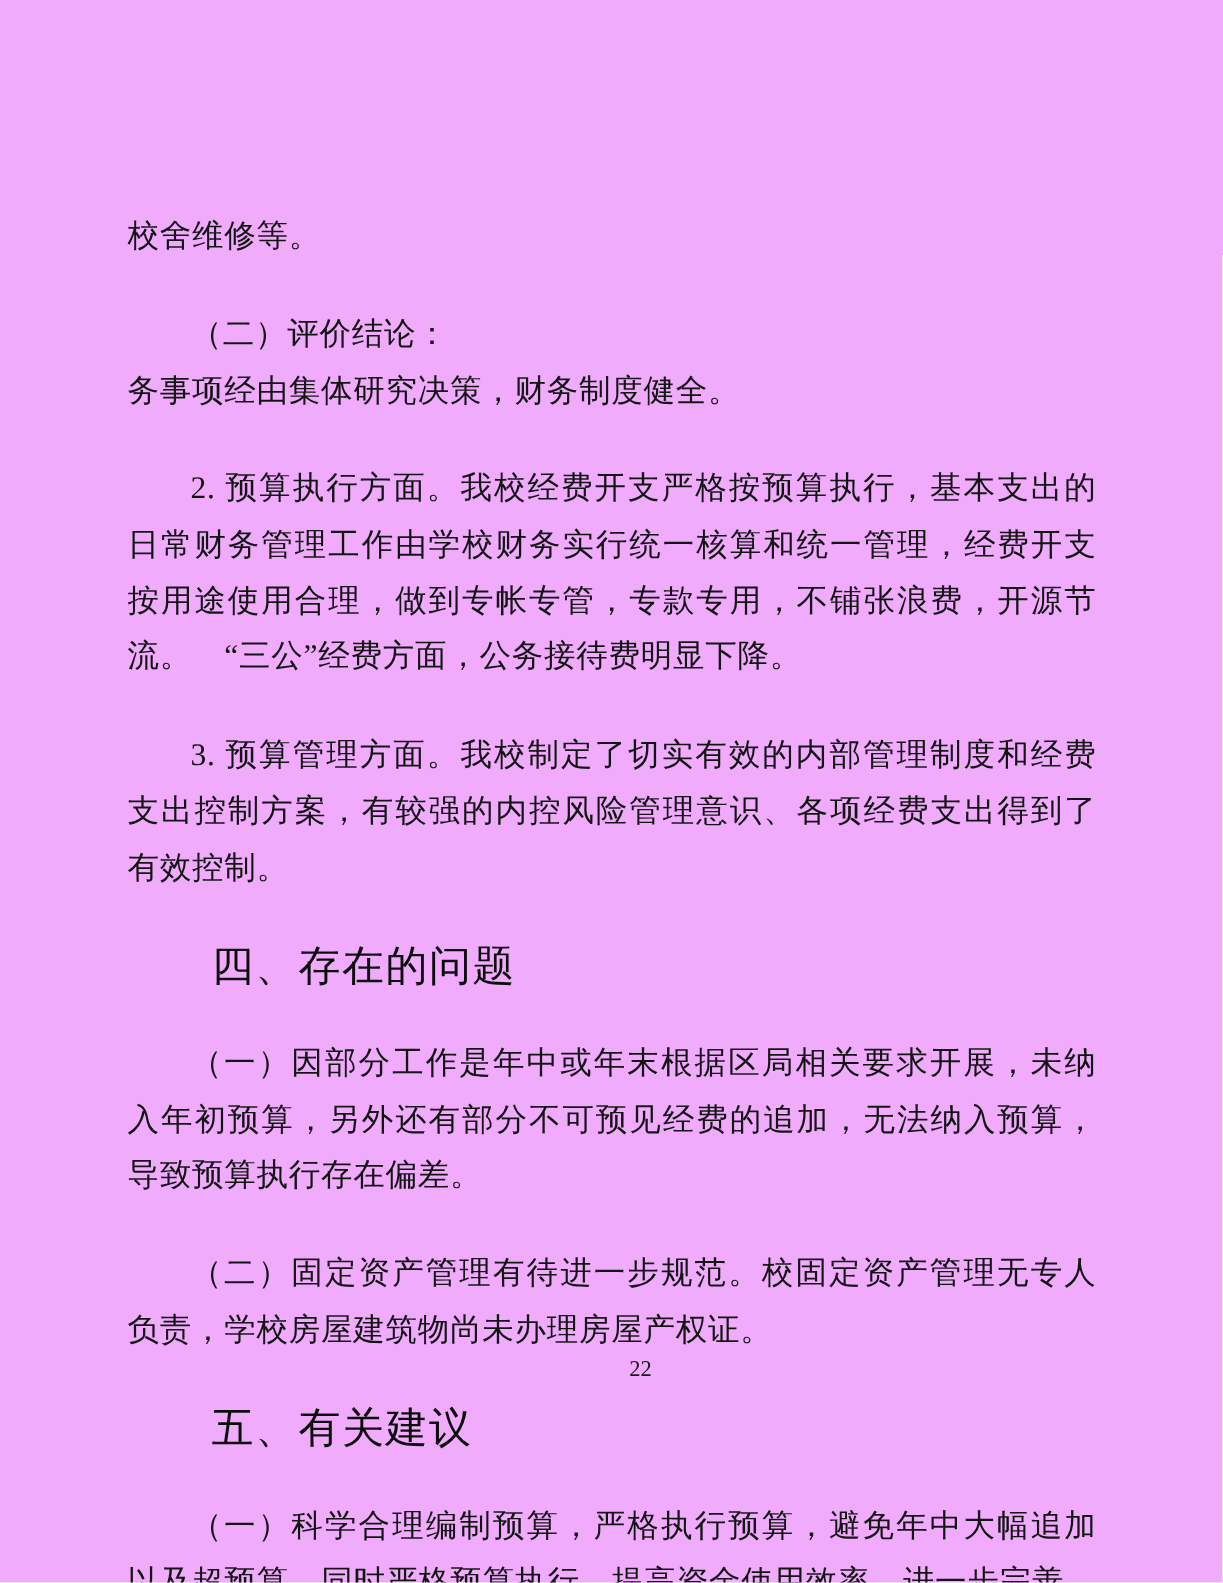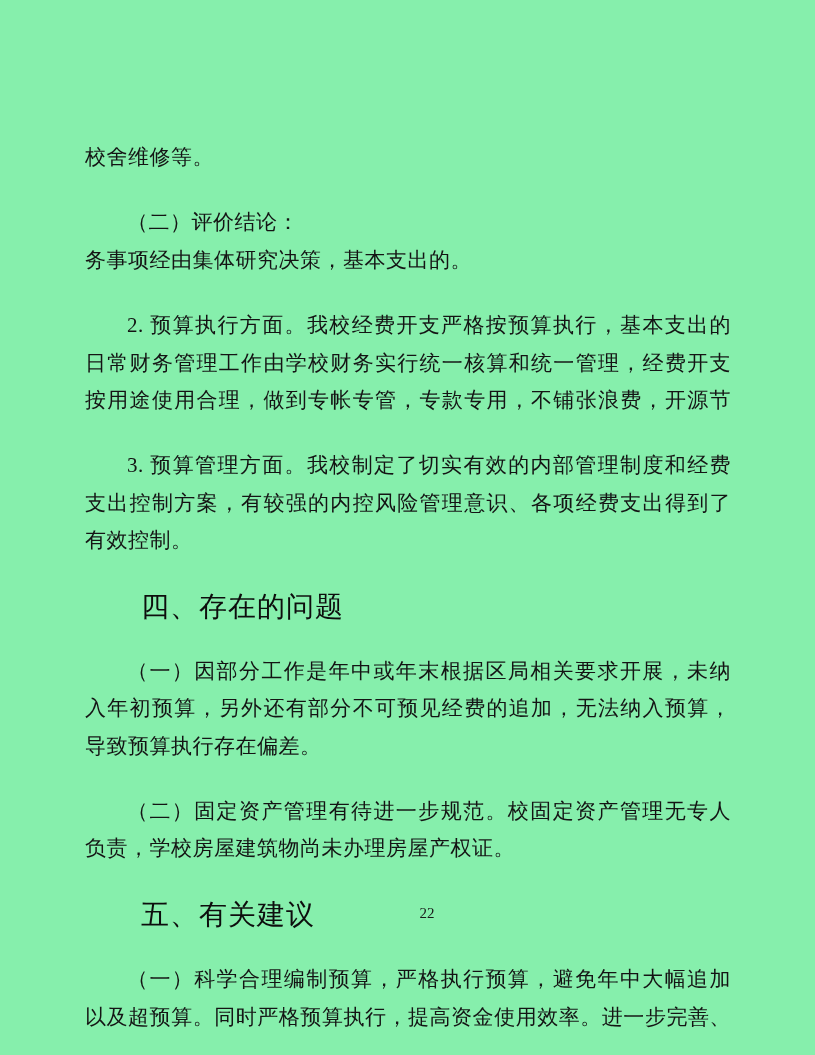--- a/index.html
+++ b/index.html
@@ -9,21 +9,21 @@
     height: 1055px;
     position: relative;
     font-family: "Liberation Serif", serif;
     overflow: hidden;
   }
   .page {
     position: absolute;
     left: 0; top: 0;
     width: 815px;
     height: 1055px;
-    background: #86efac;
+    background: #f0abfc;
   }
   .content {
     position: absolute;
     left: 85px;
     top: 139px;
     width: 646px;
   }
   .line {
     height: 37.4px;
     line-height: 37.4px;
@@ -61,24 +61,25 @@
     padding-left: 39px;
   }
 </style>
 </head>
 <body>
 
 <div class="page">
   <div class="content" id="doc-lines">
       <div class="line">校舍维修等。</div>
       <div class="line indent">（二）评价结论：</div>
-      <div class="line">务事项经由集体研究决策，基本支出的。</div>
+      <div class="line">务事项经由集体研究决策，财务制度健全。</div>
       <div class="line indent fill">2. 预算执行方面。我校经费开支严格按预算执行，基本支出的</div>
       <div class="line fill">日常财务管理工作由学校财务实行统一核算和统一管理，经费开支</div>
       <div class="line fill">按用途使用合理，做到专帐专管，专款专用，不铺张浪费，开源节</div>
+      <div class="line">流。　“三公”经费方面，公务接待费明显下降。</div>
       <div class="line indent fill">3. 预算管理方面。我校制定了切实有效的内部管理制度和经费</div>
       <div class="line fill">支出控制方案，有较强的内控风险管理意识、各项经费支出得到了</div>
       <div class="line">有效控制。</div>
       <div class="line heading indent">四、存在的问题</div>
       <div class="line indent fill">（一）因部分工作是年中或年末根据区局相关要求开展，未纳</div>
       <div class="line fill">入年初预算，另外还有部分不可预见经费的追加，无法纳入预算，</div>
       <div class="line">导致预算执行存在偏差。</div>
       <div class="line indent fill">（二）固定资产管理有待进一步规范。校固定资产管理无专人</div>
       <div class="line">负责，学校房屋建筑物尚未办理房屋产权证。</div>
       <div class="line heading indent">五、有关建议</div>

